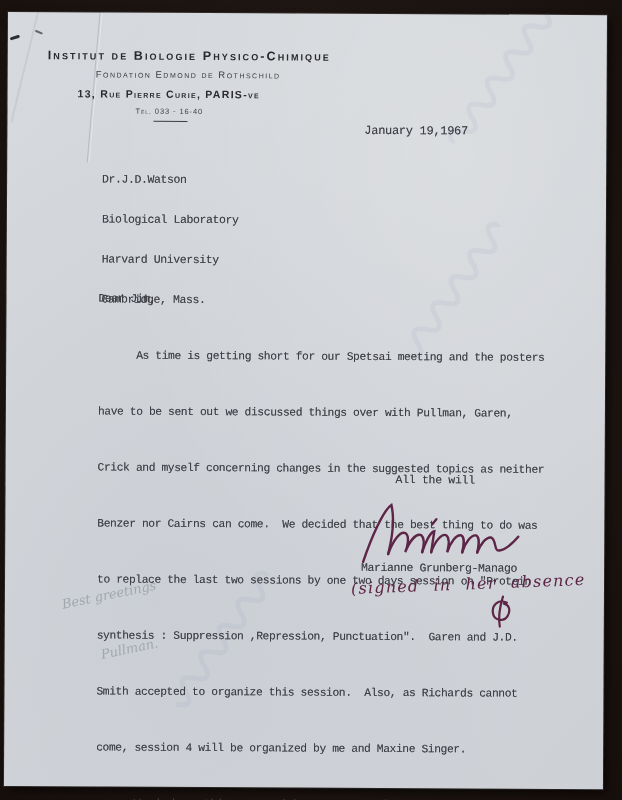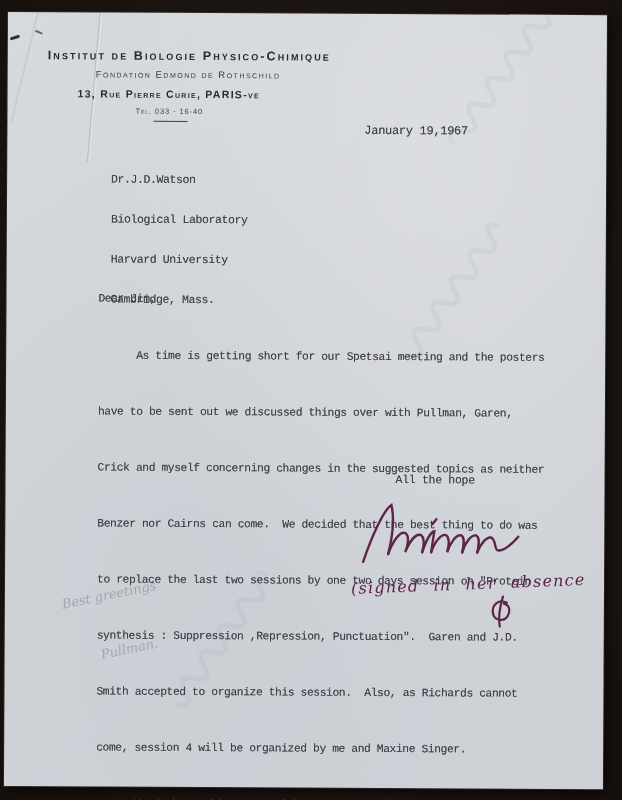--- a/index.html
+++ b/index.html
@@ -38,21 +38,21 @@
     color:#44444a;margin:7px 0 0 88px;white-space:pre;
   }
   .lh-rule{width:34px;border-top:1.5px solid #3d3d43;margin:5px 0 0 106px;}
   
   .type{
     font-family:"Liberation Mono", monospace;
     color:#3e3f45;white-space:pre;
     text-shadow:0 0 0.5px rgba(62,63,69,0.55);
   }
   .date{position:absolute;left:357px;top:62px;font-size:12px;letter-spacing:-0.3px;margin-top:48px;}
-  .recipient{position:absolute;left:104px;top:133px;font-size:11.5px;line-height:13.4px;letter-spacing:-0.4px;}
+  .recipient{position:absolute;left:95px;top:133px;font-size:11.5px;line-height:13.4px;letter-spacing:-0.4px;}
   .body-block{position:absolute;left:92px;top:240px;font-size:11.3px;line-height:18.7px;letter-spacing:-0.4px;}
   .body-line.indent{padding-left:38px;}
   .closing{position:absolute;left:390px;top:459px;font-size:11.5px;letter-spacing:-0.3px;}
   .typed-name{position:absolute;left:356px;top:547px;font-size:11.5px;letter-spacing:-0.4px;}
   
   .sig-svg{position:absolute;left:350px;top:484px;}
   .sig-note{
     position:absolute;left:346px;top:560px;
     font-family:"DejaVu Serif", serif;font-style:italic;
     font-size:16px;color:#5d2547;letter-spacing:1.2px;word-spacing:8px;
@@ -129,34 +129,35 @@
     <div class="body-line">Benzer nor Cairns can come.  We decided that the best thing to do was</div>
     <div class="body-line">to replace the last two sessions by one two days session on "Protein</div>
     <div class="body-line">synthesis : Suppression ,Repression, Punctuation".  Garen and J.D.</div>
     <div class="body-line">Smith accepted to organize this session.  Also, as Richards cannot</div>
     <div class="body-line">come, session 4 will be organized by me and Maxine Singer.</div>
     <div class="body-line indent">We do hope this meets with your approval but there was no time</div>
     
     
   </div>
 
-  <div class="type closing">All the hope</div>
+  <div class="type closing">All the will</div>
 
   <svg class="sig-svg" width="185" height="70" aria-label="Marianne">
     <g fill="none" stroke="#5d2547" stroke-width="2.4" stroke-linecap="round">
       <path d="M8,64 C16,40 28,12 36,7 C40,24 36,44 33,56"></path>
       <path d="M33,56 C38,42 45,33 50,35 C55,38 52,50 50,54 C55,42 61,35 66,37 C70,40 68,50 67,54"></path>
       <path d="M67,54 C70,44 75,34 79,33 L76,54"></path>
       <path d="M76,54 C80,42 87,35 91,37 C95,40 93,50 92,54 C95,44 101,36 106,37 C110,39 108,50 107,54"></path>
       <path d="M107,54 C110,44 116,36 121,37 C125,39 123,50 122,54"></path>
       <path d="M122,54 C125,46 131,38 136,39 C141,41 139,52 143,52 C149,52 157,45 163,38"></path>
       <path d="M77,26 L81,21"></path>
     </g>
   </svg>
 
+  <div class="type typed-name">Marianne Grunberg-Manago</div>
 
   <div class="sig-note">(signed in her absence</div>
 
   <svg class="monogram" width="28" height="34">
     <g fill="none" stroke="#5d2547" stroke-width="2.2" stroke-linecap="round">
       <path d="M20,8 C12,4 5,10 6,18 C7,26 17,28 21,21 C24,15 22,10 17,9"></path>
       <path d="M16,2 C13,12 11,22 13,32"></path>
     </g>
   </svg>
 

